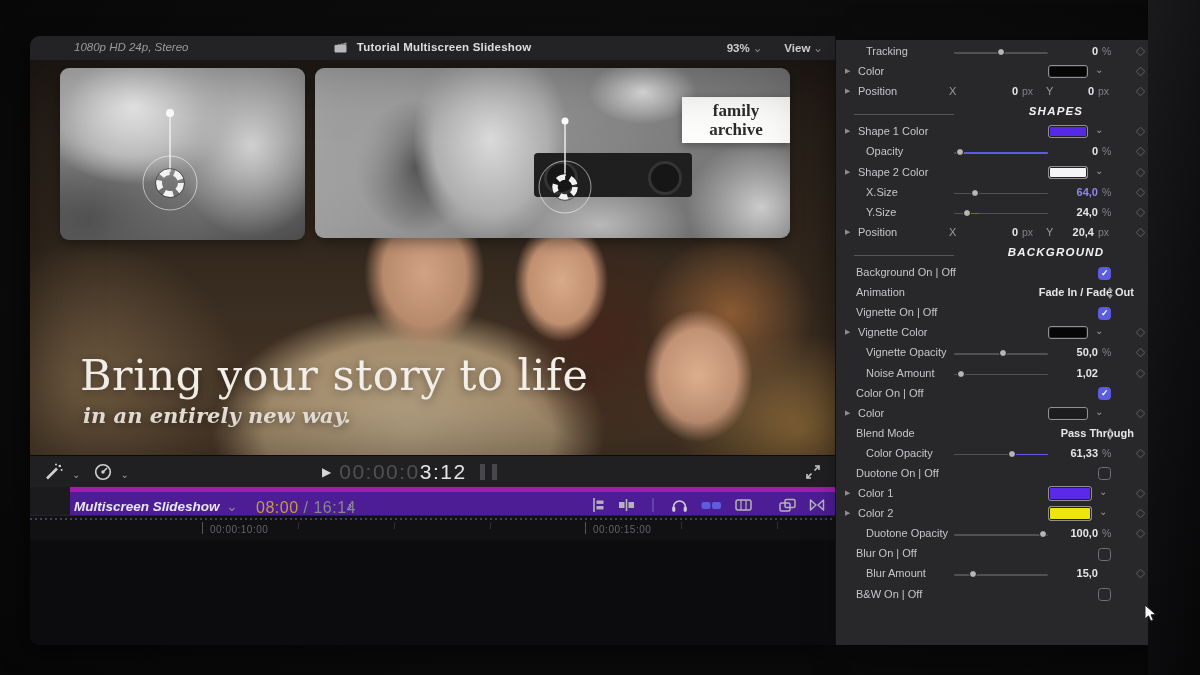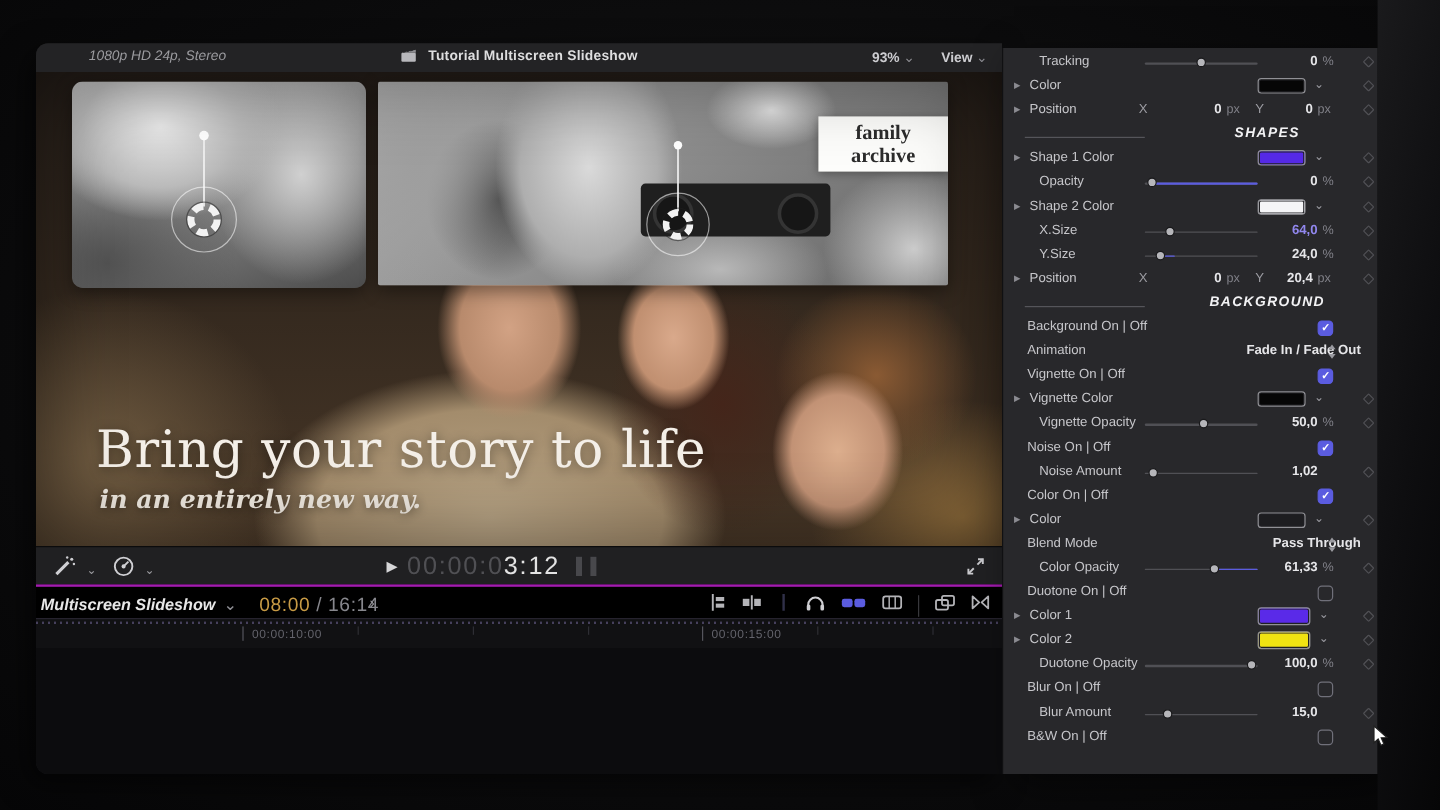--- a/index.html
+++ b/index.html
@@ -33,21 +33,21 @@
       linear-gradient(180deg, #241d18 0%, #33281e 45%, #483727 100%); }
   .vcanvas::after { content:""; position:absolute; inset:0; box-shadow: inset 0 0 70px rgba(0,0,0,.45); pointer-events:none; }
 
   .panelA { position:absolute; left:30px; top:8px; width:245px; height:172px; border-radius:9px; overflow:hidden;
     background:
       radial-gradient(130px 100px at 30% 22%, #e9e9e9 0%, #bababa 50%, rgba(0,0,0,0) 78%),
       radial-gradient(110px 130px at 78% 45%, #d0d0d0 0%, rgba(0,0,0,0) 70%),
       radial-gradient(150px 130px at 12% 88%, #525252 0%, rgba(0,0,0,0) 72%),
       linear-gradient(160deg, #c9c9c9 0%, #8e8e8e 45%, #4c4c4c 100%);
     box-shadow: 0 4px 14px rgba(0,0,0,.4); }
-  .panelB { position:absolute; left:285px; top:8px; width:475px; height:170px; border-radius:2px; overflow:hidden;
+  .panelB { position:absolute; left:285px; top:8px; width:475px; height:170px; border-radius:9px; overflow:hidden;
     background:
       radial-gradient(95px 125px at 37% 42%, #dadada 0%, #aeaeae 60%, rgba(0,0,0,0) 82%),
       radial-gradient(75px 45px at 69% 14%, #e2e2e2 0%, rgba(0,0,0,0) 72%),
       radial-gradient(130px 140px at 7% 42%, #9e9e9e 0%, rgba(0,0,0,0) 75%),
       radial-gradient(85px 95px at 21% 58%, #3d3d3d 0%, rgba(0,0,0,0) 70%),
       radial-gradient(105px 95px at 94% 82%, #cccccc 0%, rgba(0,0,0,0) 72%),
       radial-gradient(120px 60px at 60% 92%, #b8b8b8 0%, rgba(0,0,0,0) 75%),
       linear-gradient(135deg, #b0b0b0 0%, #8b8b8b 50%, #666666 100%);
     box-shadow: 0 4px 14px rgba(0,0,0,.4); }
   .boombox { position:absolute; left:46%; top:50%; width:158px; height:44px; background:#1f1f1f; border-radius:4px; }
@@ -69,21 +69,21 @@
   .t-chev { color:#9a9a9e; font-size:10px; }
   .t-center { position:absolute; left:292px; top:4px; display:flex; align-items:center; }
   .playbtn { color:#d6d6d8; font-size:12px; margin-right:8px; }
   .tc { font-size:21px; letter-spacing:1.5px; font-weight:400; }
   .tc-dim { color:#505054; } .tc-bright { color:#e3e3e3; }
   .pausebars { position:absolute; left:450px; top:8px; display:flex; gap:7px; }
   .pausebars i { display:block; width:5px; height:16px; background:#48484c; }
   .t-expand { position:absolute; right:14px; top:8px; }
 
   
-  .tlheader { position:relative; height:28px; background:#000000; border-top:2px solid #a21caf; }
+  .tlheader { position:relative; height:28px; background:#4c1d95; border-top:5px solid #a21caf;margin-left:40px; }
   .tl-name { position:absolute; left:4px; top:6px; color:#e8e8e8; font-size:13.5px; font-weight:700; font-style:italic; }
   .tl-name .chev { font-style:normal; }
   .tl-times { position:absolute; left:186px; top:7px; font-size:16px; letter-spacing:.5px; }
   .tl-pos { color:#c79a45; } .tl-dur { color:#87878d; }
   .tl-next { position:absolute; left:278px; top:6px; color:#9a9aa0; font-size:13px; }
   .tl-icons { position:absolute; right:10px; top:5px; display:flex; align-items:center; gap:13px; }
   .tl-divider { width:1px; height:18px; background:#38383c; }
   .ruler { position:relative; height:25px; background:#111113; border-top:1px solid #26232e; color:#63636b; font-size:10px; }
   .ruler::before { content:""; position:absolute; left:0; right:0; top:2px; height:2px;
     background:repeating-linear-gradient(90deg,#46405c 0 2px, transparent 2px 5px); }
@@ -431,24 +431,20 @@
         <span class="ilabel">Vignette Opacity</span>
         <div class="slider">
             <div class="strack"></div>
             <div class="sthumb" style="left:52%"></div>
           </div>
         <span class="ival">50,0</span>
         <span class="iunit">%</span>
         <span class="kf"></span>
       </div>
 
-      <div class="irow flat">
-        <span class="ilabel">Noise On | Off</span>
-        <span class="checkbox on"></span>
-      </div>
 
       <div class="irow indent">
         <span class="ilabel">Noise Amount</span>
         <div class="slider">
             <div class="strack"></div>
             <div class="sthumb" style="left:7%"></div>
           </div>
         <span class="ival">1,02</span>
         <span class="kf"></span>
       </div>

